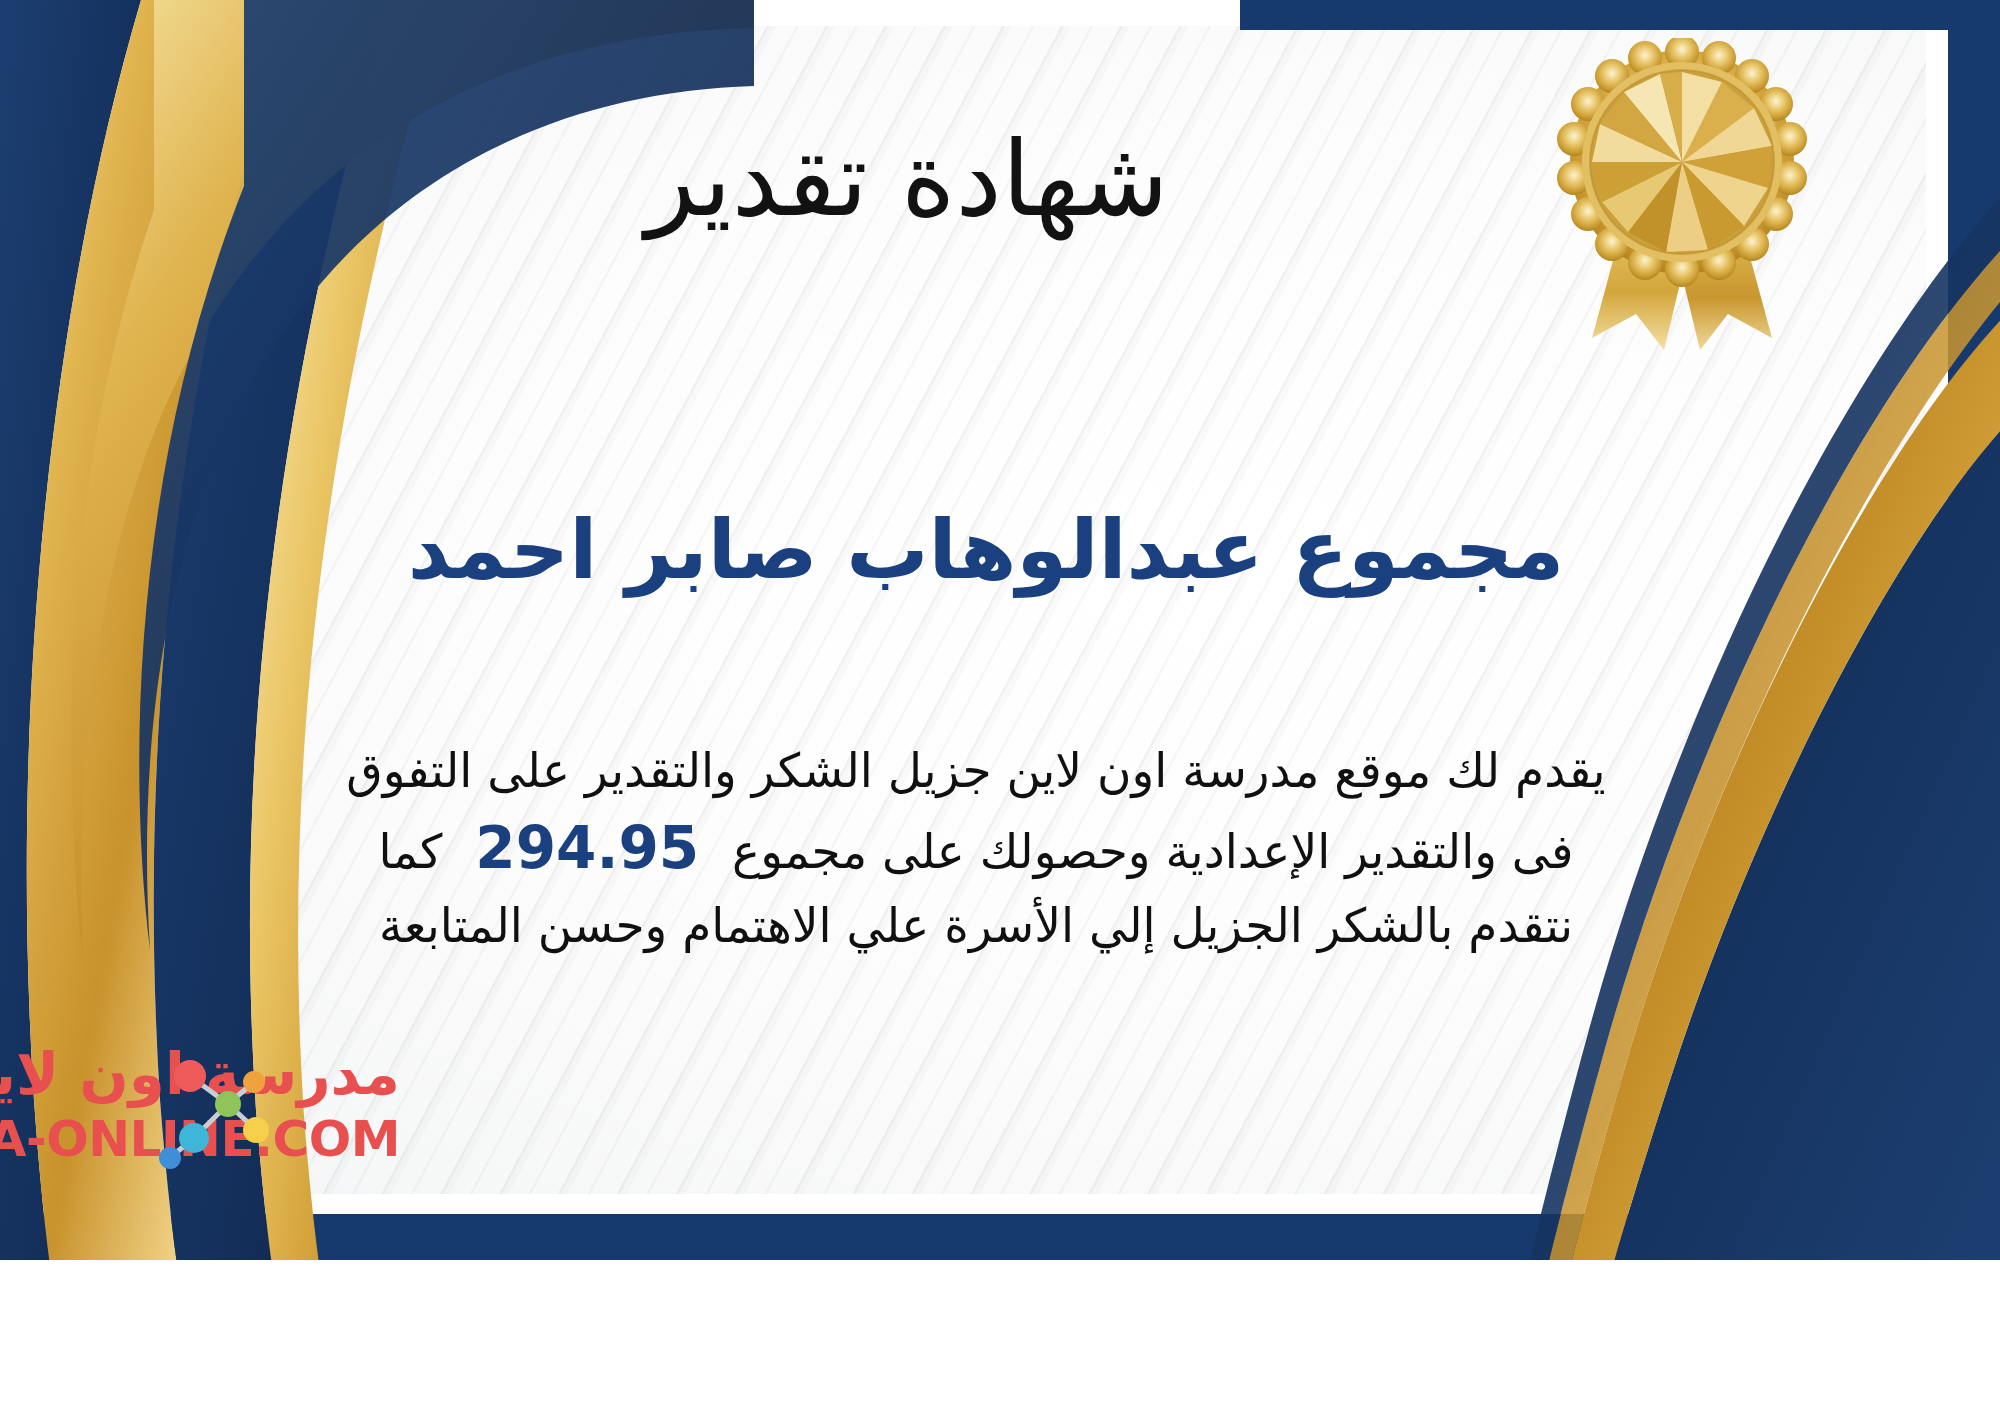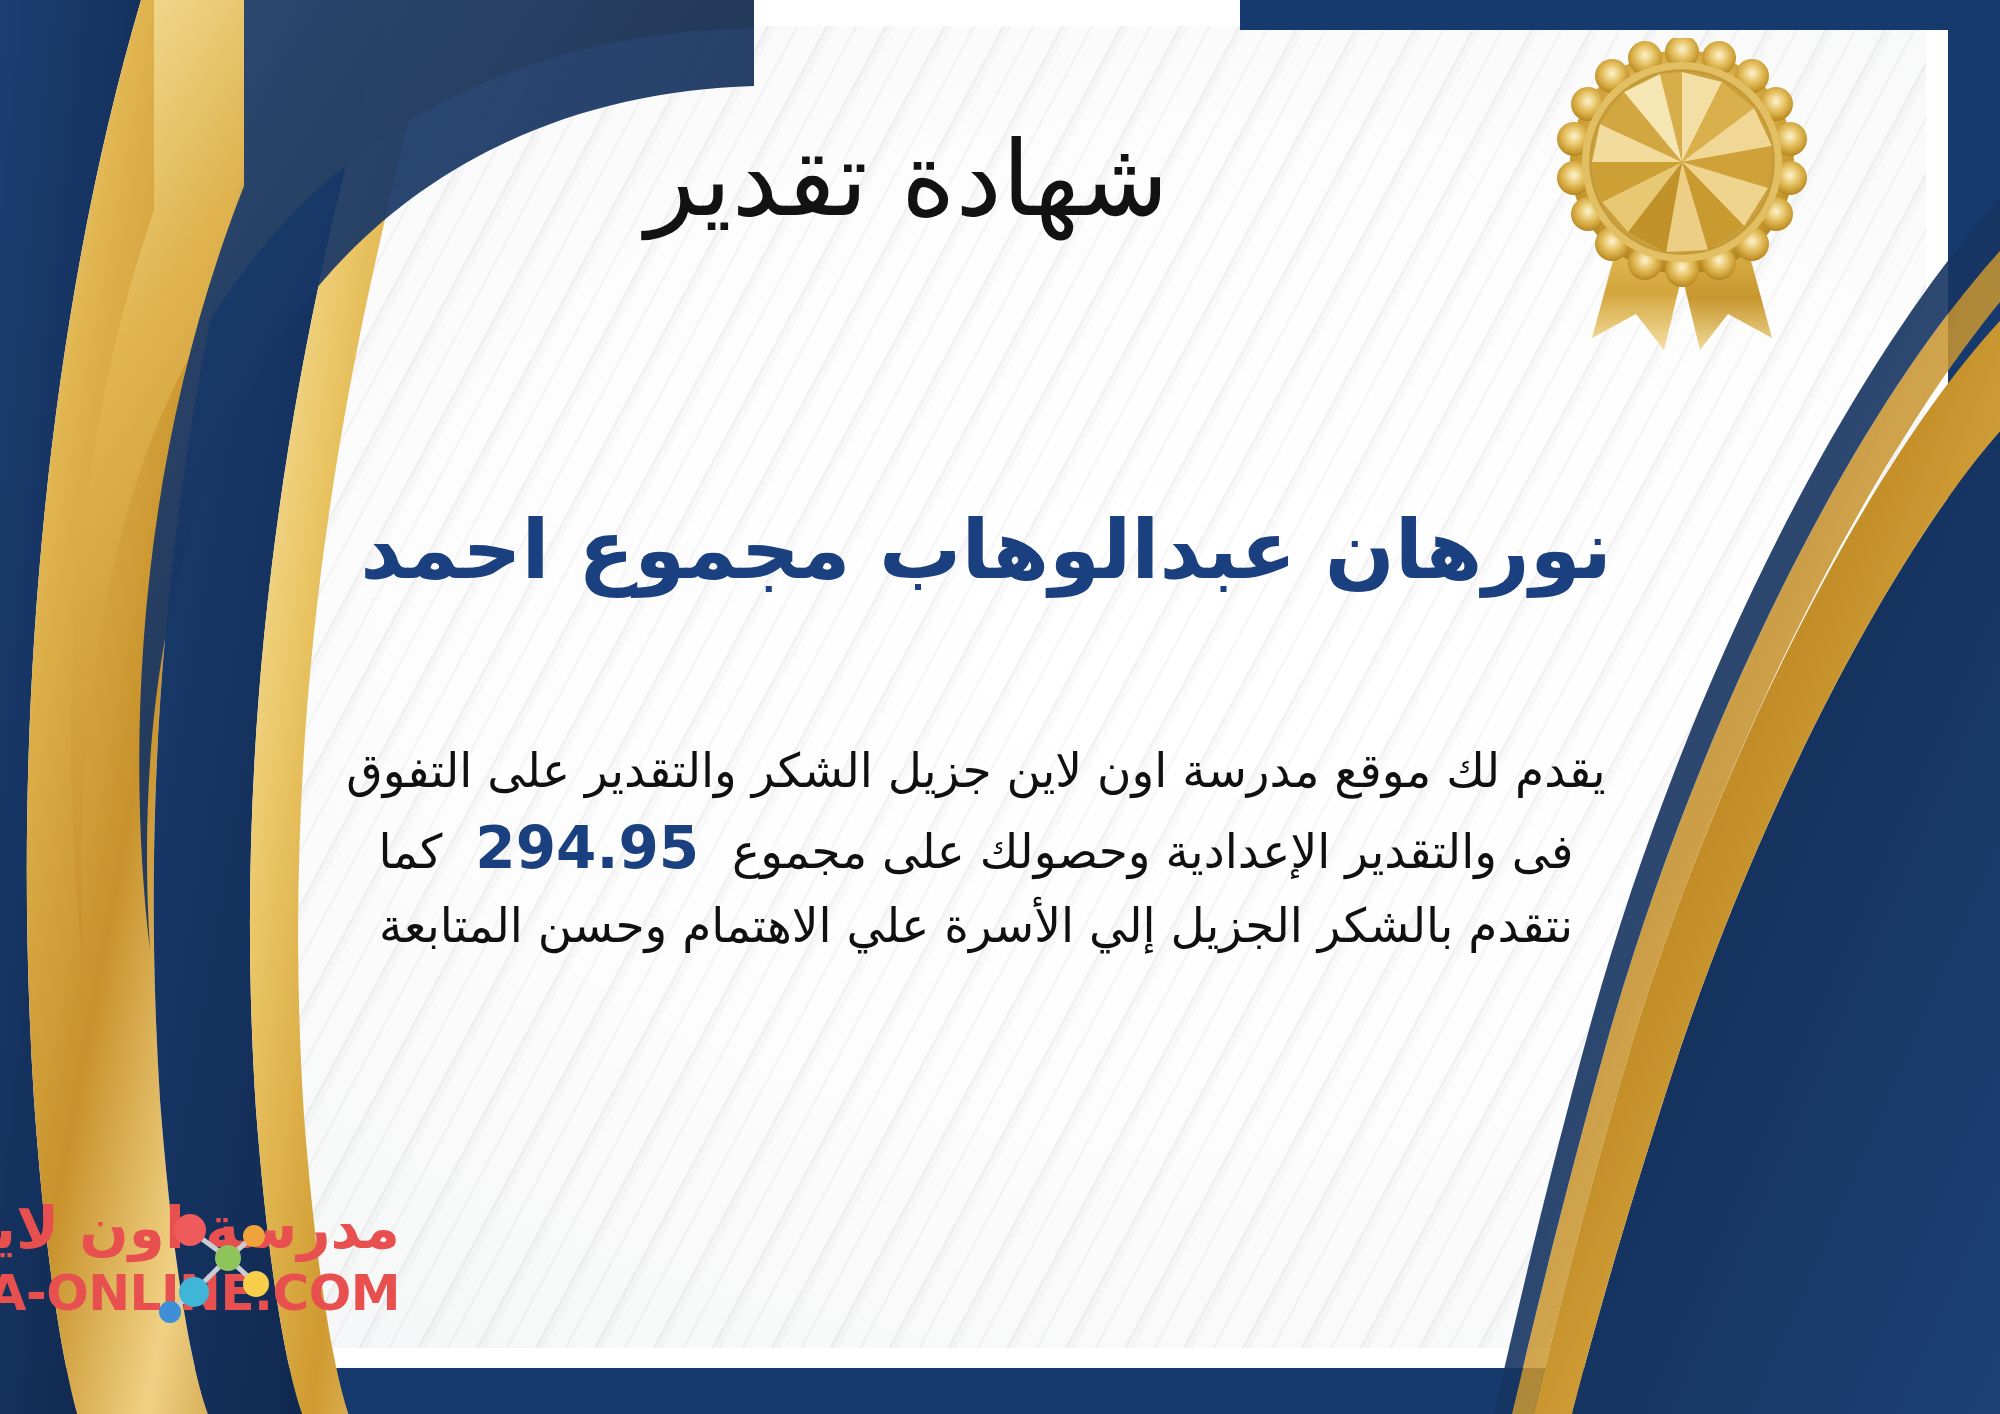--- a/index.html
+++ b/index.html
@@ -4,21 +4,21 @@
 <title>شهادة تقدير</title>
 <style>
   html,body{margin:0;padding:0;background:#ffffff;}
   body{
     width:2000px;height:1414px;overflow:hidden;position:relative;
     font-family:"DejaVu Sans","Liberation Sans",sans-serif;
   }
 
   
   .cert{
-    position:absolute;inset:0;width:2000px;height:1414px;overflow:hidden;
+    position:absolute;inset:0;width:2000px;height:1260px;overflow:hidden;
     background:#ffffff;
   }
 
   
   .navy-right{
     position:absolute;top:0;right:0;width:52px;height:1414px;
     background:#173a6e;z-index:2;
   }
   .navy-bottom{
     position:absolute;left:0;bottom:0;width:2000px;height:46px;
@@ -268,21 +268,21 @@
         <path d="M0,0 L-22,-88 L0,-90 Z" fill="#d8ae4a"></path>
       </g>
       <circle r="92" fill="none" stroke="#b98c28" stroke-width="2" opacity="0.55"></circle>
     </g>
   </svg>
 
   <div class="content">
 
     <div class="title">شهادة تقدير</div>
 
-    <div class="student-name">نورهان عبدالوهاب مجموع احمد</div>
+    <div class="student-name">مجموع عبدالوهاب صابر احمد</div>
 
     <div class="body-text">
       <div class="body-line">يقدم لك موقع مدرسة اون لاين جزيل الشكر  والتقدير على التفوق</div>
       <div class="body-line">
         <span>فى والتقدير الإعدادية وحصولك على مجموع</span>
         <span class="grade">294.95</span>
         <span>كما</span>
       </div>
       <div class="body-line">نتقدم  بالشكر الجزيل إلي الأسرة علي الاهتمام وحسن المتابعة</div>
     </div>

